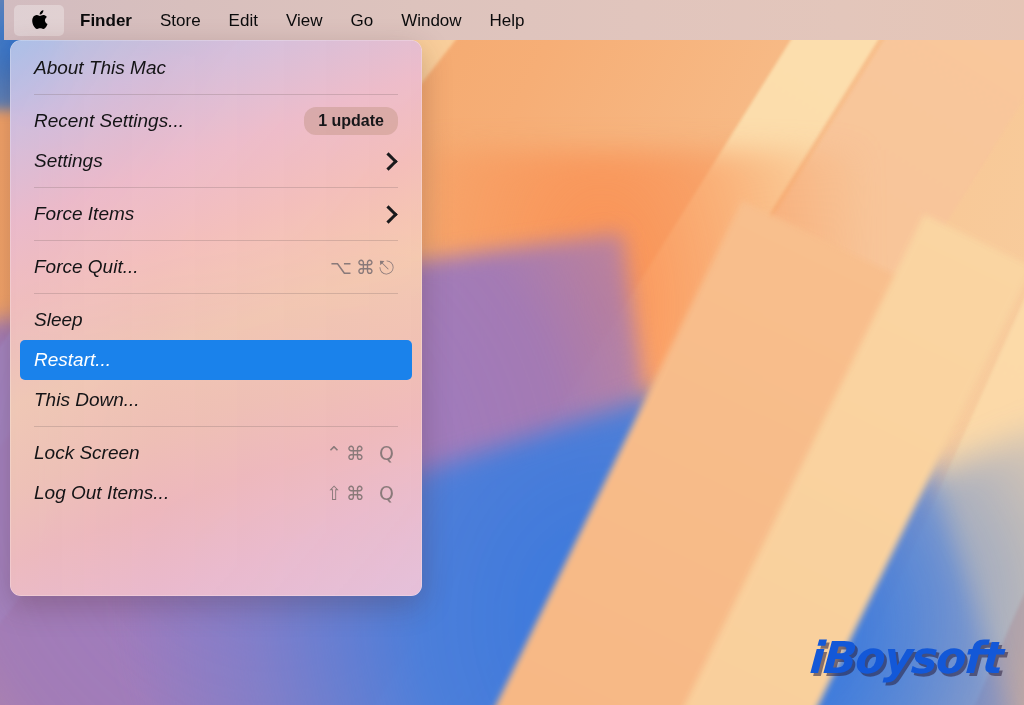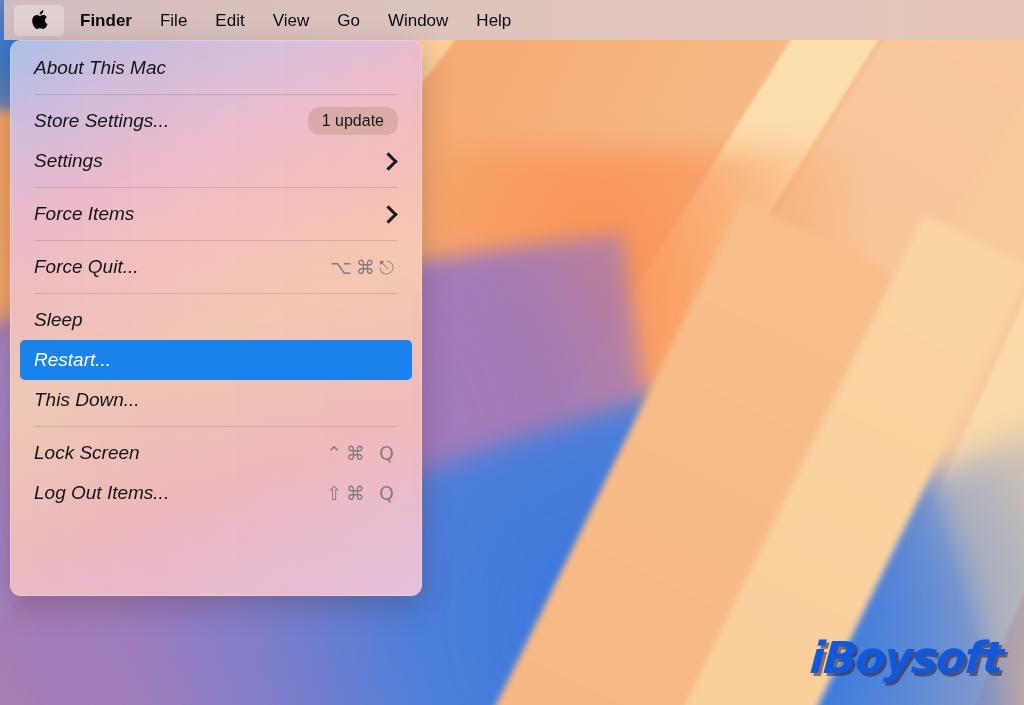--- a/index.html
+++ b/index.html
@@ -189,21 +189,21 @@
   .chev {
     display:inline-block; width:13px; height:13px;
     border-right:3px solid #1a1a1c;
     border-bottom:3px solid #1a1a1c;
     transform:rotate(-45deg);
     margin-right:3px;
   }
   .badge {
     background:rgba(170,130,100,0.30);
     color:#17171a;
-    font-size:16px; font-weight:normal;
+    font-size:16px; font-weight:bold;
     padding:5px 14px;
     border-radius:12px;
     letter-spacing:0;
   }
   .sep {
     height:1px;
     background:rgba(120,100,100,0.26);
     margin:6px 24px 6px 24px;
   }
   .keys {
@@ -254,38 +254,38 @@
   <div id="menubar">
     <div class="mb-item mb-apple">
       <span>
         <svg width="18" height="22" viewBox="0 0 18 22" aria-hidden="true">
           <path fill="#000" d="M14.9 11.6c0-2.4 1.9-3.6 2-3.7-1.1-1.6-2.8-1.8-3.4-1.9-1.5-.1-2.9.9-3.6.9-.7 0-1.9-.9-3.1-.8C5.2 6.2 3.8 7 3 8.4c-1.6 2.8-.4 7 1.2 9.3.8 1.1 1.7 2.4 2.9 2.3 1.2 0 1.6-.7 3.1-.7s1.8.7 3.1.7c1.3 0 2.1-1.1 2.9-2.3.9-1.3 1.3-2.6 1.3-2.6s-2.5-1-2.6-3.5z"></path>
           <path fill="#000" d="M12.4 4.3c.6-.8 1.1-1.9 1-3-.9 0-2.1.6-2.7 1.4-.6.7-1.2 1.8-1 2.9 1 .1 2-.5 2.7-1.3z"></path>
         </svg>
       </span>
     </div>
     <div class="mb-item mb-bold">Finder</div>
-    <div class="mb-item">File</div>
+    <div class="mb-item">Store</div>
     <div class="mb-item">Edit</div>
     <div class="mb-item">View</div>
     <div class="mb-item">Go</div>
     <div class="mb-item">Window</div>
     <div class="mb-item">Help</div>
   </div>
 
   <div id="apple-menu">
 
     <div class="menu-row">
       <span class="label">About This Mac</span>
     </div>
 
     <div class="sep"></div>
 
     <div class="menu-row">
-      <span class="label">Store Settings...</span>
+      <span class="label">Recent Settings...</span>
       <span class="spacer"></span>
       <span class="badge">1 update</span>
     </div>
 
     <div class="menu-row">
       <span class="label">Settings</span>
       <span class="spacer"></span>
       <span class="chev"></span>
     </div>
 

